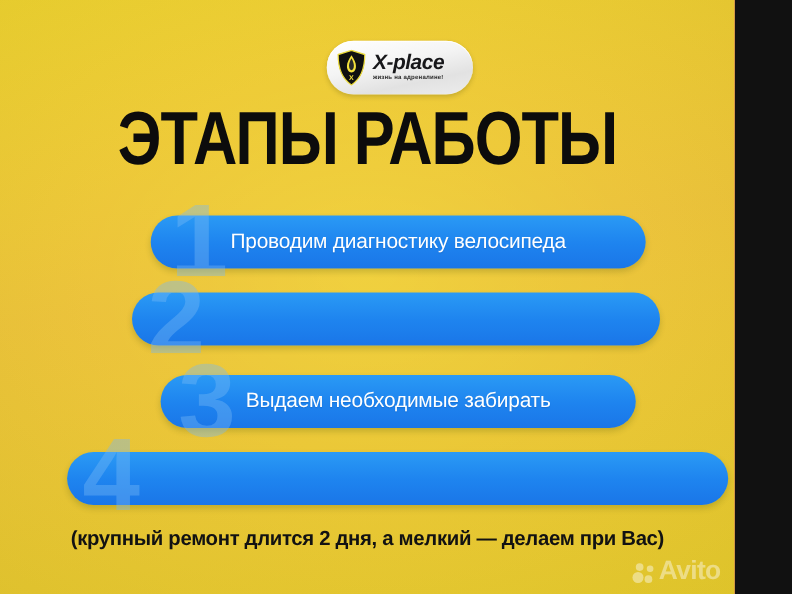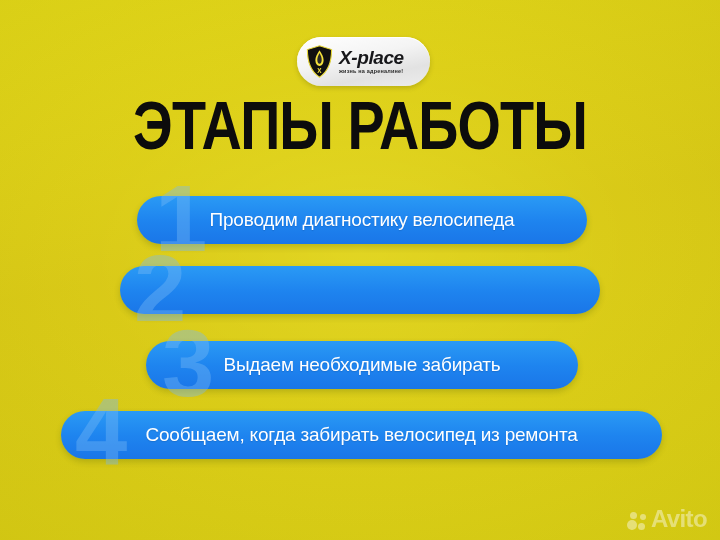--- a/index.html
+++ b/index.html
@@ -2,25 +2,25 @@
 <html><head>
 <meta charset="utf-8">
 <style>
   html, body {
     margin: 0;
     padding: 0;
     background: #111;
   }
   #stage {
     position: relative;
-    width: 720px;
+    width: 668px;
     height: 540px;
     overflow: hidden;
     font-family: "Liberation Sans", sans-serif;
-    background: #a16207;
+    background: #ec4899;
   }
 
   
   .bg-photo {
     position: absolute;
     inset: -40px;
     background:
       radial-gradient(ellipse 120px 200px at 8% 72%, rgba(120,120,30,0.55), rgba(120,120,30,0) 62%),
       radial-gradient(ellipse 90px 170px at 2% 30%, rgba(140,140,40,0.42), rgba(140,140,40,0) 60%),
       radial-gradient(ellipse 160px 120px at 18% 95%, rgba(110,110,25,0.45), rgba(110,110,25,0) 65%),
@@ -213,25 +213,25 @@
       <span class="step-num-outer" style="left:14px; top:-24px;">2</span>
     </div>
 
     <div class="step" style="left:146px; top:341px; width:432px;">
       <span class="step-num-outer" style="left:16px; top:-24px;">3</span>
       <span class="step-label">Выдаем необходимые забирать</span>
     </div>
 
     <div class="step" style="left:61px; top:411px; width:601px;">
       <span class="step-num-outer" style="left:14px; top:-26px;">4</span>
-      <span class="step-label">Сообщаем, когда забирать велосипед из ремонта</span>
     </div>
 
   </div>
 
+  <div class="footer">(крупный ремонт длится 2 дня, а мелкий — делаем при Вас)</div>
 
   <div class="avito">
     <span class="avito-dots">
       <i class="d1"></i>
         <i class="d2"></i>
         <i class="d3"></i>
         <i class="d4"></i>
     </span>
     <span class="avito-word">Avito</span>
   </div>

